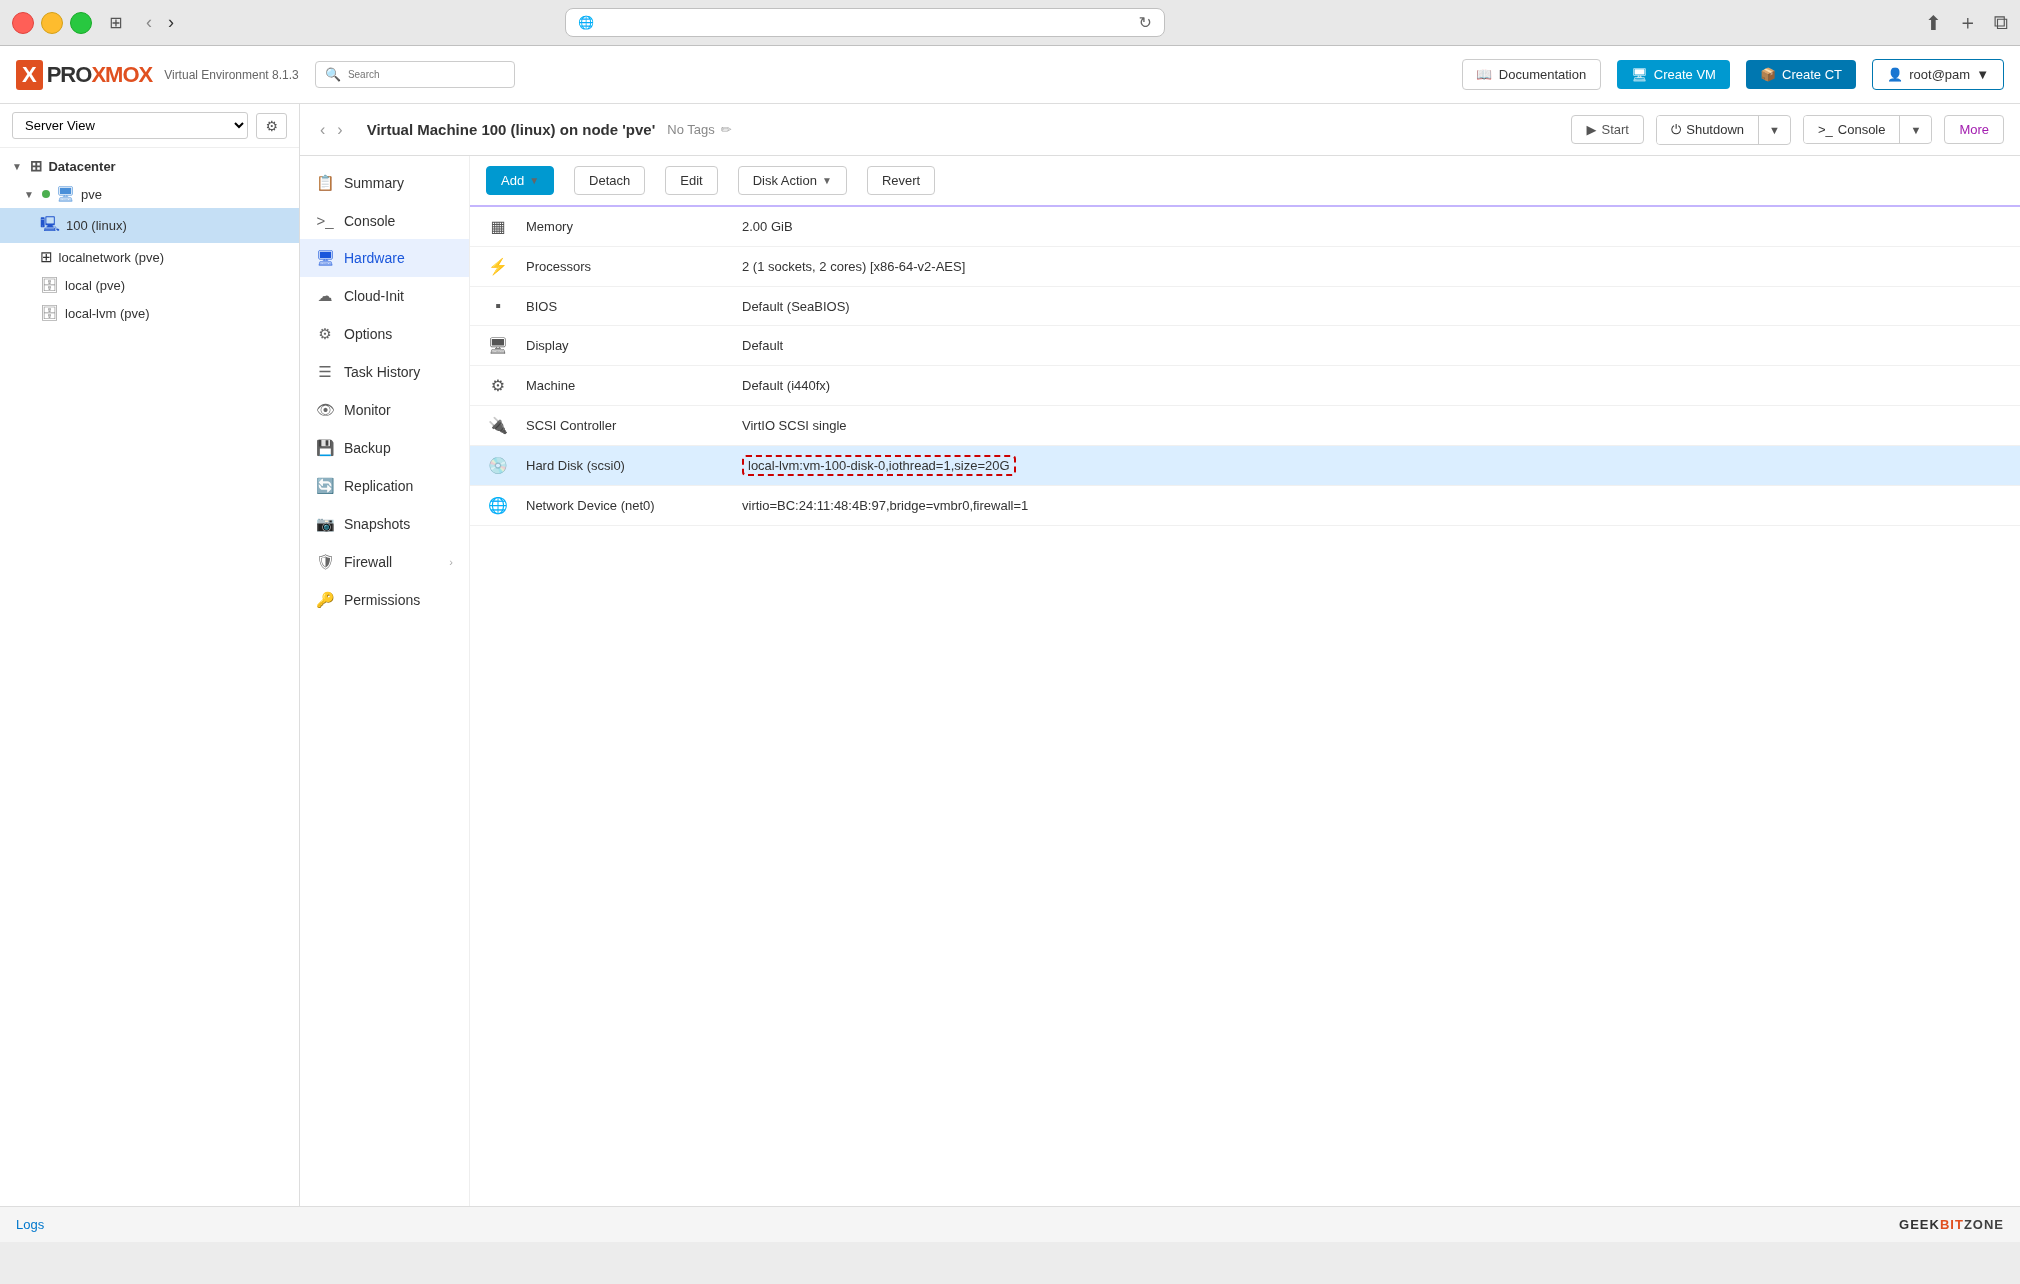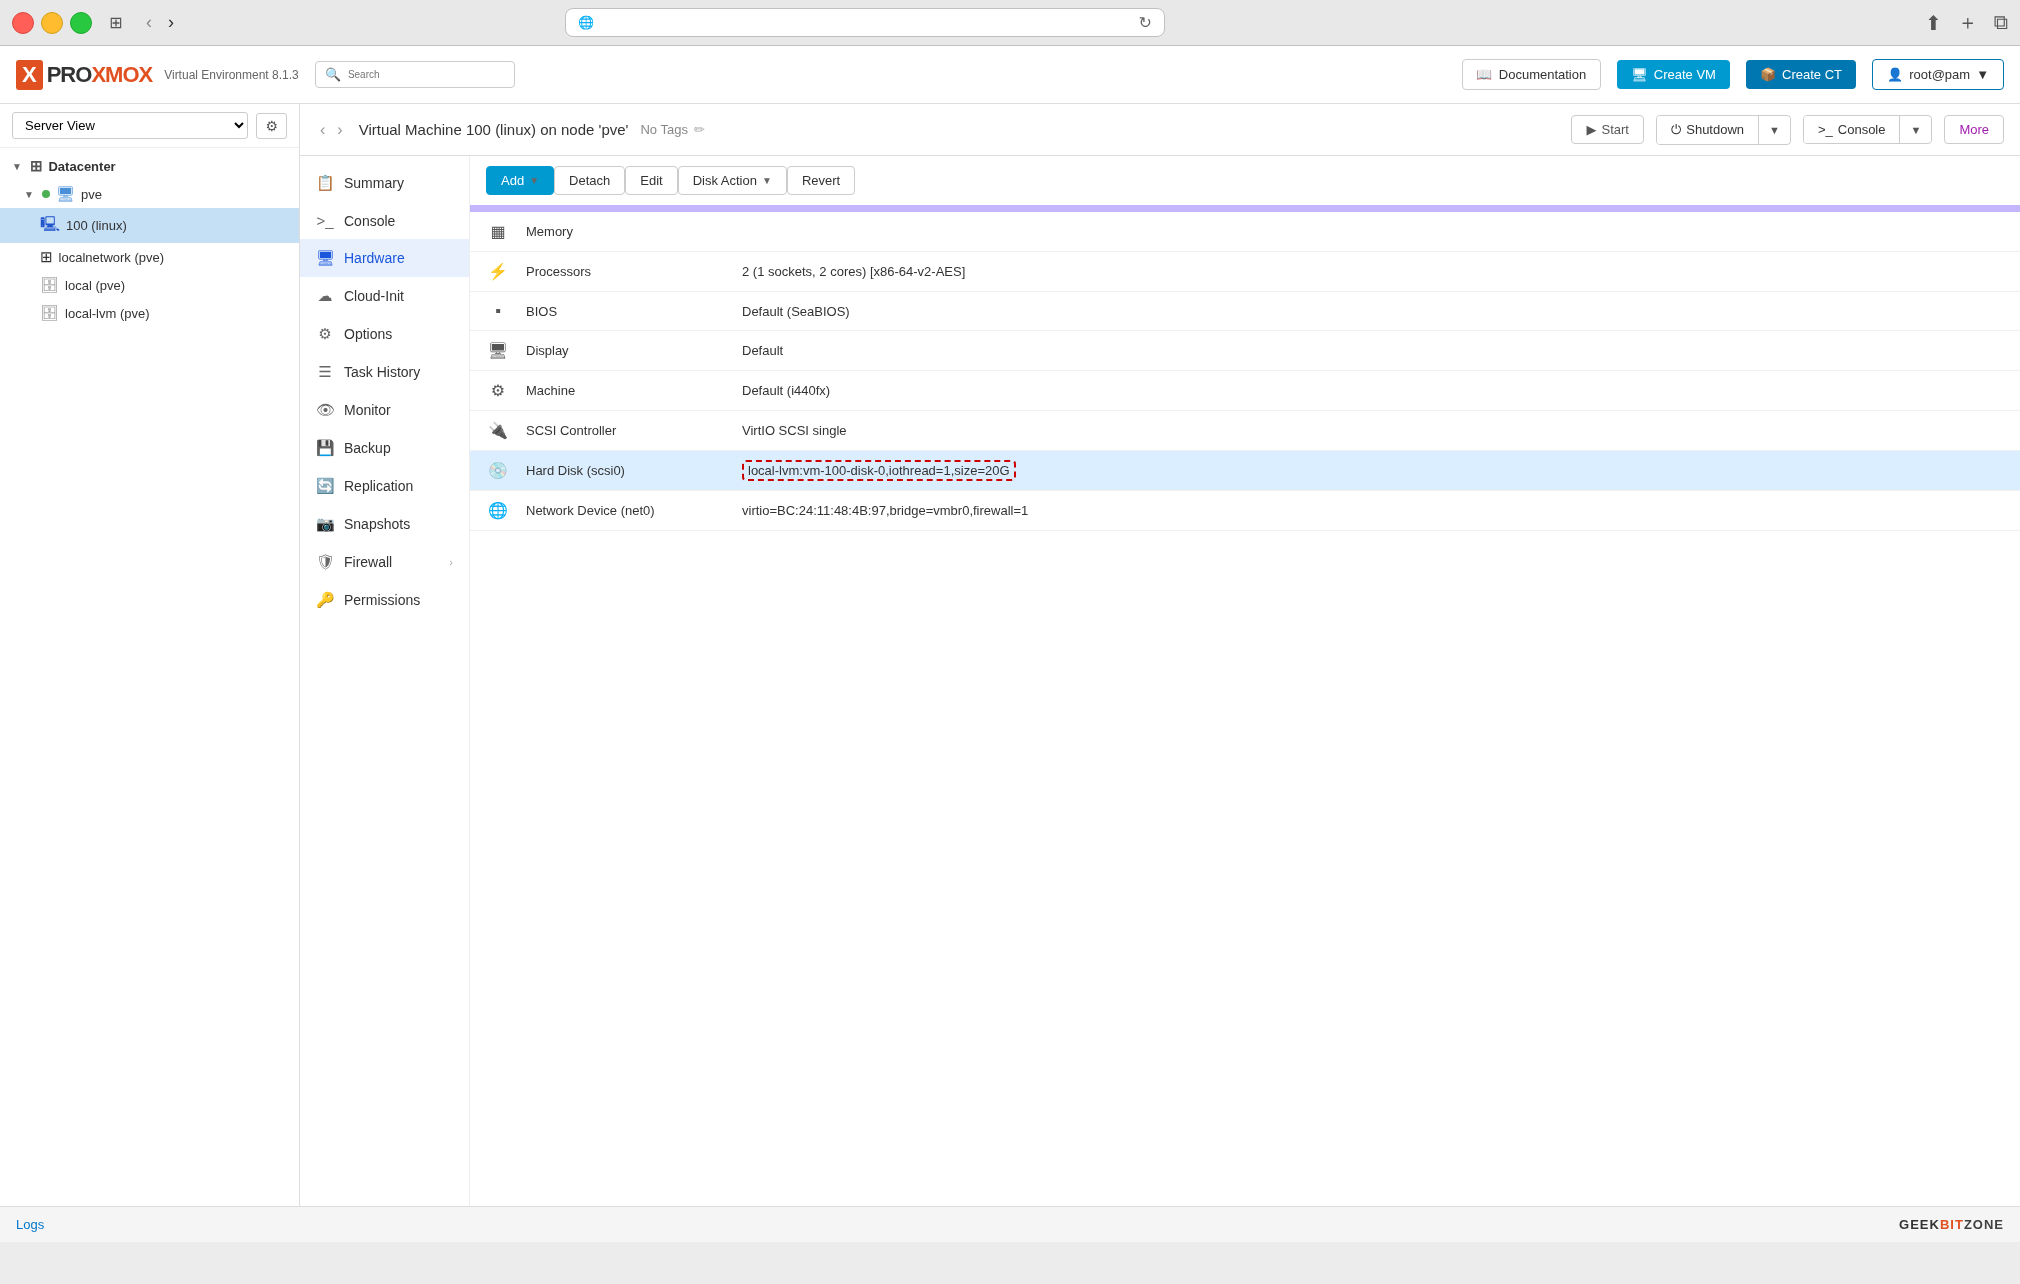--- a/index.html
+++ b/index.html
@@ -315,22 +315,23 @@
     .vm-nav-btn {
       background: none;
       border: none;
       color: #999;
       font-size: 16px;
       cursor: pointer;
       padding: 2px 4px;
     }
     .vm-title {
       font-size: 15px;
-      font-weight: 400;
-      color: #333;
+      font-weight: 700;
+      color: #333;
+      margin-left: 8px;
     }
     .vm-tags {
       display: flex;
       align-items: center;
       gap: 6px;
       color: #888;
       font-size: 13px;
     }
     .vm-tags-edit { cursor: pointer; color: #aaa; }
     .header-spacer { flex: 1; }
@@ -445,22 +446,22 @@
       flex: 1;
       display: flex;
       flex-direction: column;
       overflow: hidden;
       background: white;
     }
     .hw-toolbar {
       display: flex;
       align-items: center;
       padding: 10px 16px;
-      gap: 0;
-      border-bottom: 7px solid #c4b5fd;
+      gap: 20px;
+      border-bottom: 2px solid #c4b5fd;
     }
     .hw-btn {
       display: flex;
       align-items: center;
       gap: 5px;
       padding: 6px 14px;
       border: 1px solid #ccc;
       border-radius: 4px;
       background: white;
       cursor: pointer;
@@ -739,20 +740,21 @@
             </button>
             <button class="hw-btn">
               <span>Revert</span>
             </button>
           </div>
           <div class="hw-table">
 
             <div class="hw-row">
               <span class="hw-row-icon">▦</span>
               <span class="hw-row-name">Memory</span>
+              <span class="hw-row-value">2.00 GiB</span>
             </div>
 
             <div class="hw-row">
               <span class="hw-row-icon">⚡</span>
               <span class="hw-row-name">Processors</span>
               <span class="hw-row-value">2 (1 sockets, 2 cores) [x86-64-v2-AES]</span>
             </div>
 
             <div class="hw-row">
               <span class="hw-row-icon">▪</span>

